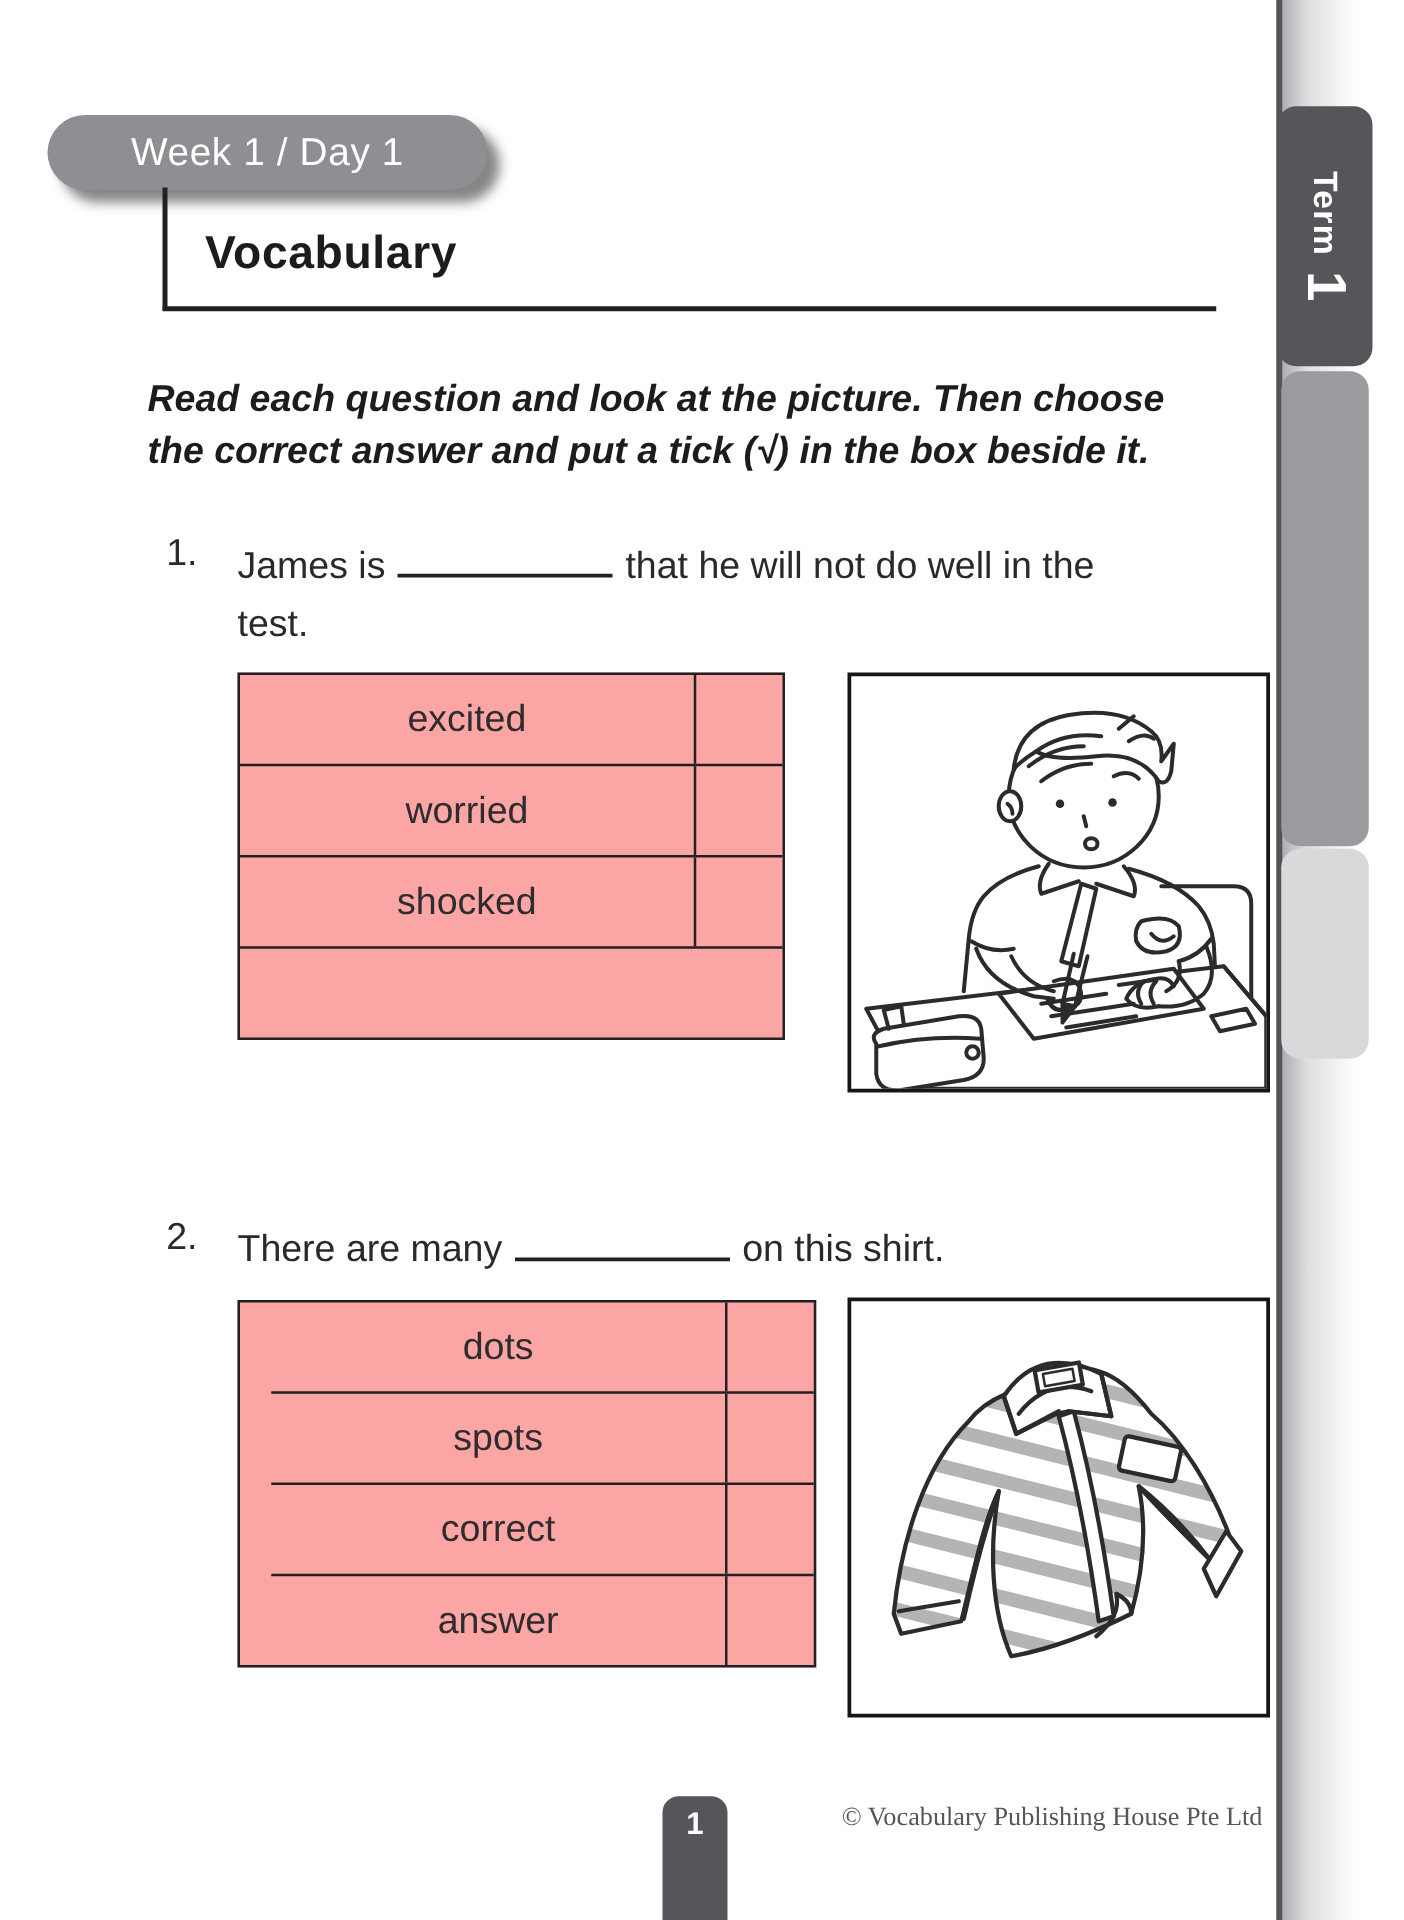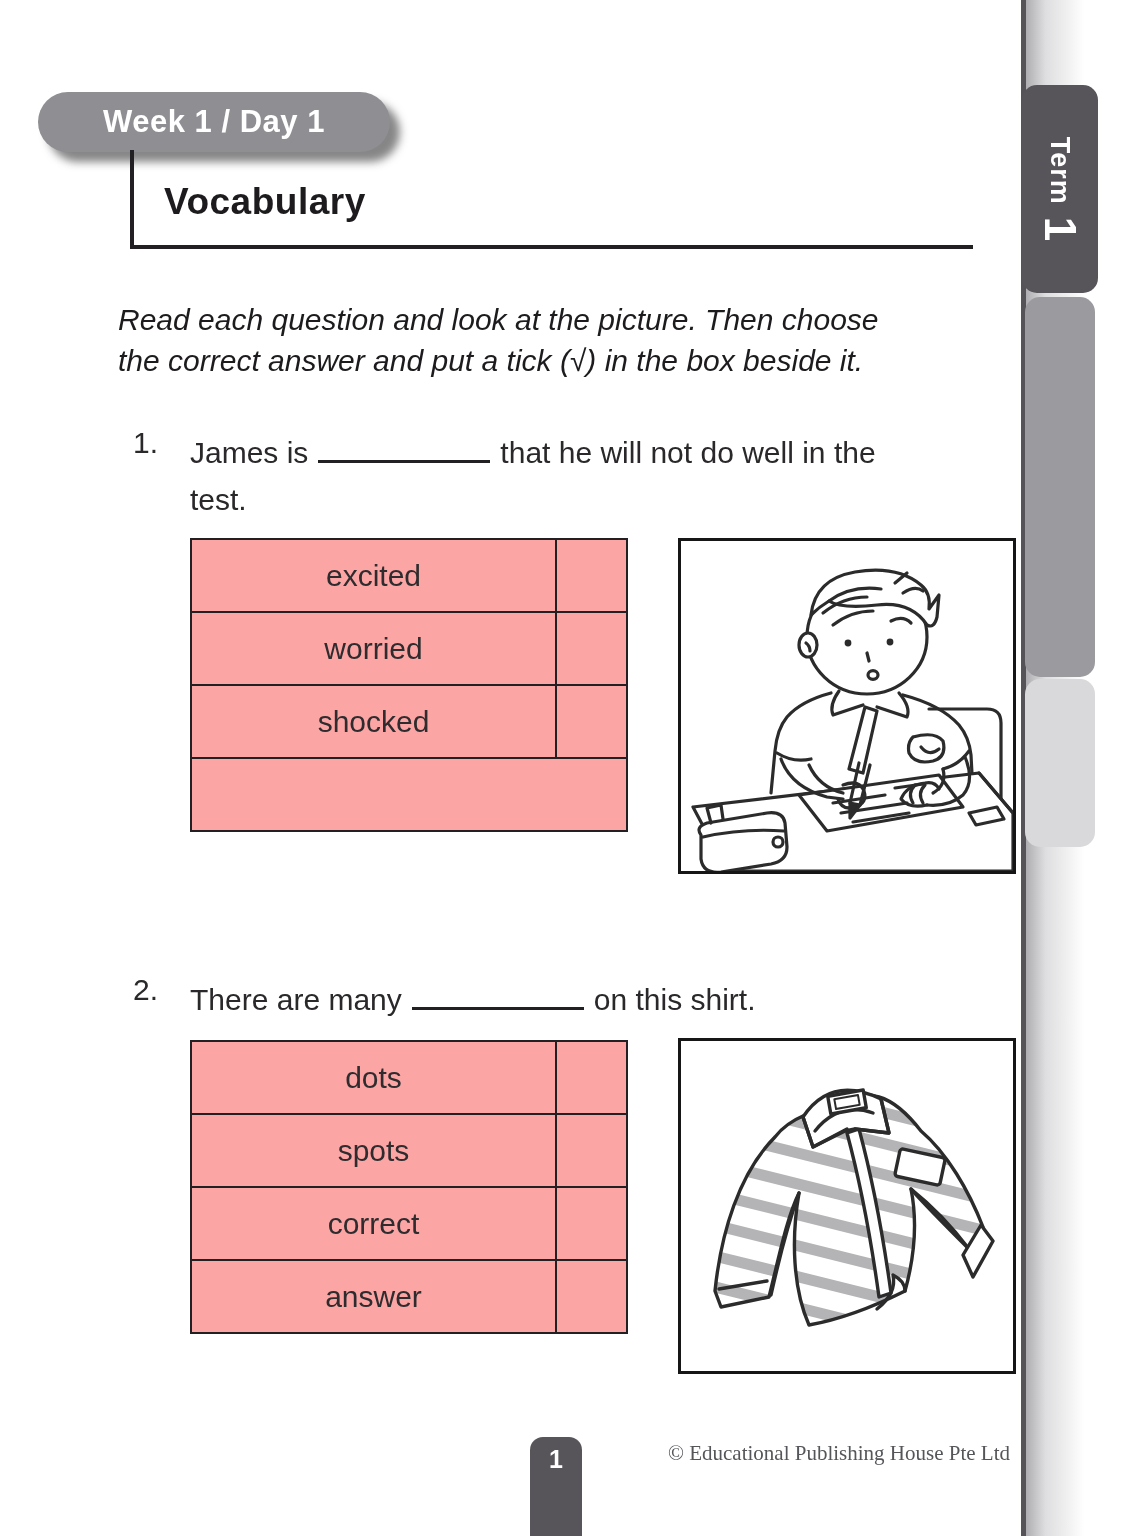--- a/index.html
+++ b/index.html
@@ -17,28 +17,28 @@
   .tab-term-inner{transform:rotate(90deg);white-space:nowrap;color:#ffffff;
     font-weight:bold;display:flex;align-items:center;gap:12px;}
   .tab-term-word{font-size:27px;letter-spacing:1px;}
   .tab-term-num{font-size:44px;line-height:1;}
   .tab-mid{left:1025px;top:297px;width:70px;height:380px;background:#9b9a9e;}
   .tab-light{left:1025px;top:679px;width:70px;height:168px;background:#d9d8da;}
   
   .week-badge{position:absolute;left:38px;top:92px;width:352px;height:60px;border-radius:30px;
     background:#8f8e93;box-shadow:10px 10px 9px rgba(35,35,35,.55);
     display:flex;align-items:center;justify-content:center;}
-  .week-badge span{color:#ffffff;font-weight:bold;font-size:31px;letter-spacing:.5px;}
+  .week-badge span{color:#ffffff;font-weight:normal;font-size:31px;letter-spacing:.5px;}
   .rule-v{position:absolute;left:130px;top:150px;width:3.5px;height:98px;background:#232023;}
   .rule-h{position:absolute;left:130px;top:245px;width:843px;height:3.5px;background:#232023;}
   .section-title{position:absolute;left:164px;top:181px;font-size:37px;font-weight:bold;
     letter-spacing:.5px;color:#1d1b1e;}
   
   .instructions{position:absolute;left:118px;top:299px;width:910px;
-    font-size:30px;font-weight:normal;font-style:italic;line-height:41px;color:#1d1b1e;}
+    font-size:30px;font-weight:bold;font-style:italic;line-height:41px;color:#1d1b1e;}
   
   .question{position:absolute;left:133px;width:900px;font-size:30px;line-height:47px;color:#2a282a;}
   .q-num{position:absolute;left:0;top:0;}
   .q-text{position:absolute;left:57px;top:0;width:840px;margin-top:10px;}
   .blank{display:inline-block;width:172px;height:24px;border-bottom:3.5px solid #232023;margin:0 10px;}
   
   .opt-table{position:absolute;left:190px;width:434px;border:2.8px solid #232023;background:#fca5a5;}
   .opt-row{display:flex;}
   .opt-row + .opt-row{border-top:2.8px solid #232023;align-items:center;}
   .opt-word{width:363px;height:71px;border-right:2.8px solid #232023;
@@ -171,21 +171,21 @@
   </div>
 
   <div class="question" style="top:966px;">
     <div class="q-num">2.</div>
     <div class="q-text">
       <span>There are many</span><span class="blank"></span><span>on this shirt.</span><br>
       <span></span>
     </div>
   </div>
 
-  <div class="opt-table" style="top:1040px;">
+  <div class="opt-table" style="top:1040px;padding-left:25px;">
     <div class="opt-row">
       <div class="opt-word">dots</div>
       <div class="opt-box"></div>
     </div>
     <div class="opt-row">
       <div class="opt-word">spots</div>
       <div class="opt-box"></div>
     </div>
     <div class="opt-row">
       <div class="opt-word">correct</div>
@@ -246,15 +246,15 @@
         <path d="M200,58 L208,92 L174,88"></path>
         <rect x="148" y="52" width="36" height="18" transform="rotate(-10 166 61)" fill="#ffffff"></rect>
         <rect x="154" y="56" width="24" height="10" transform="rotate(-10 166 61)" stroke-width="2"></rect>
       </g>
     </svg>
   </div>
 
   <div class="page-tab">
     <span>1</span>
   </div>
-  <div class="copyright">© Educational Publishing House Pte Ltd</div>
+  <div class="copyright">© Vocabulary Publishing House Pte Ltd</div>
 
 </div>
 
 </body></html>

